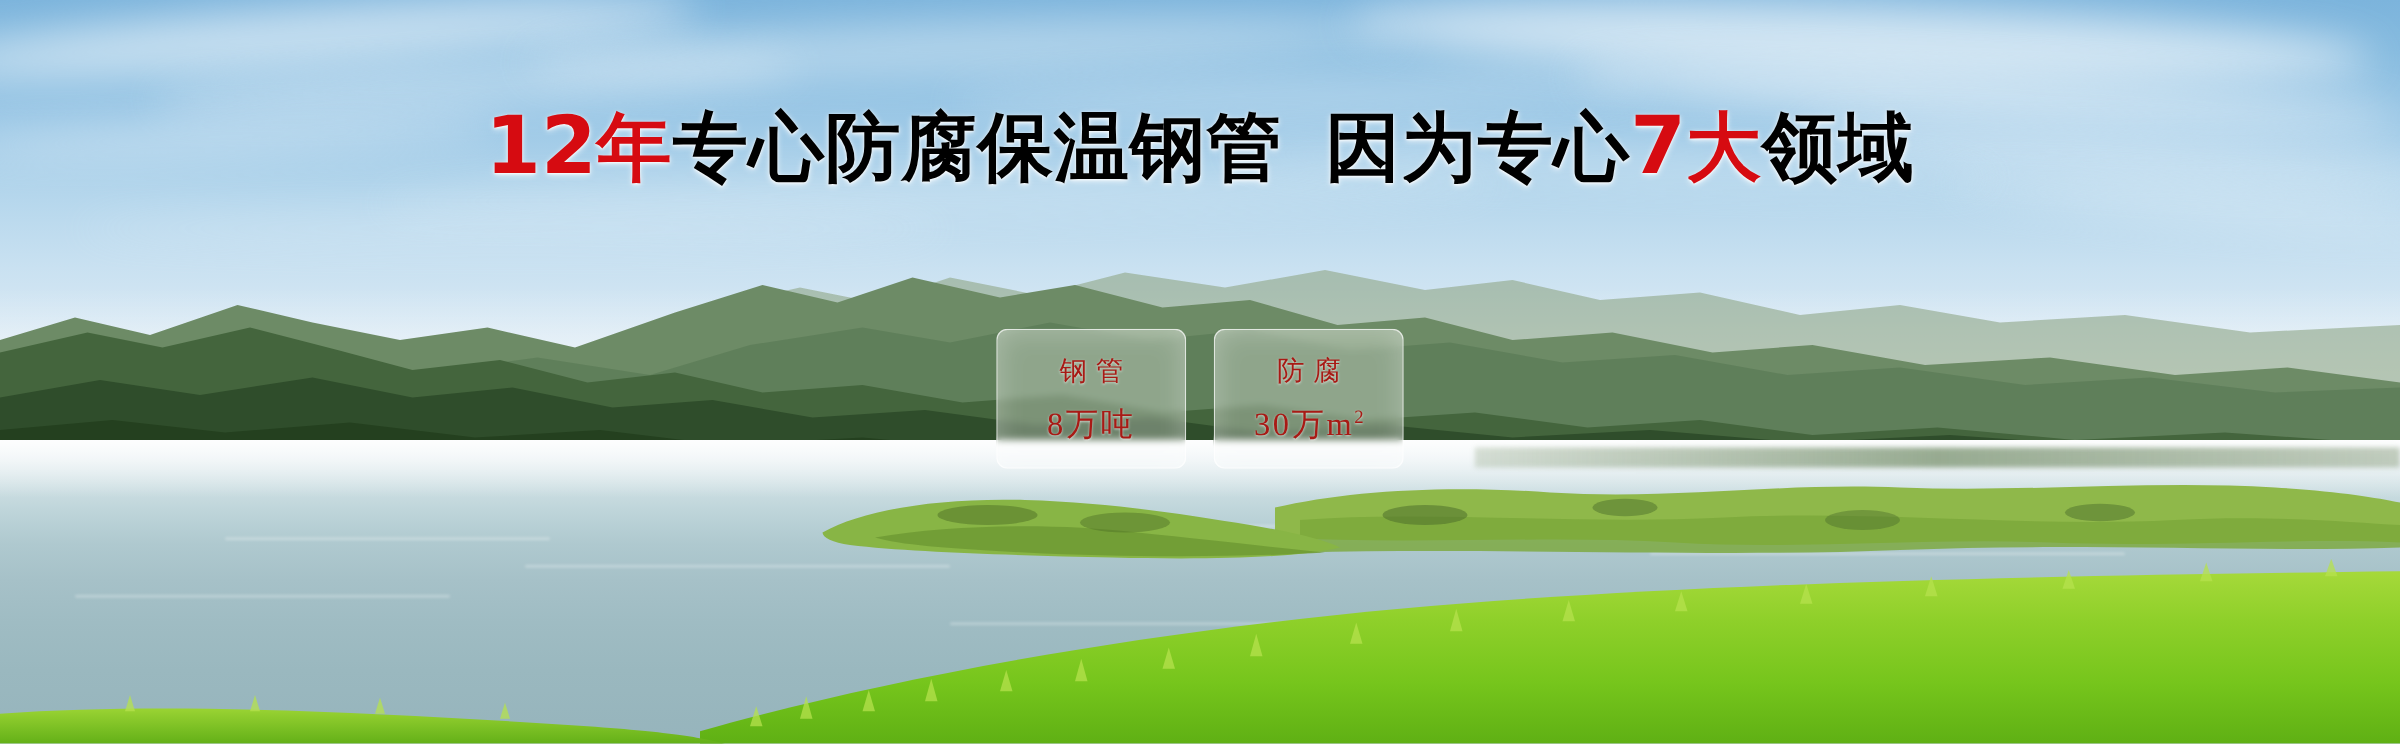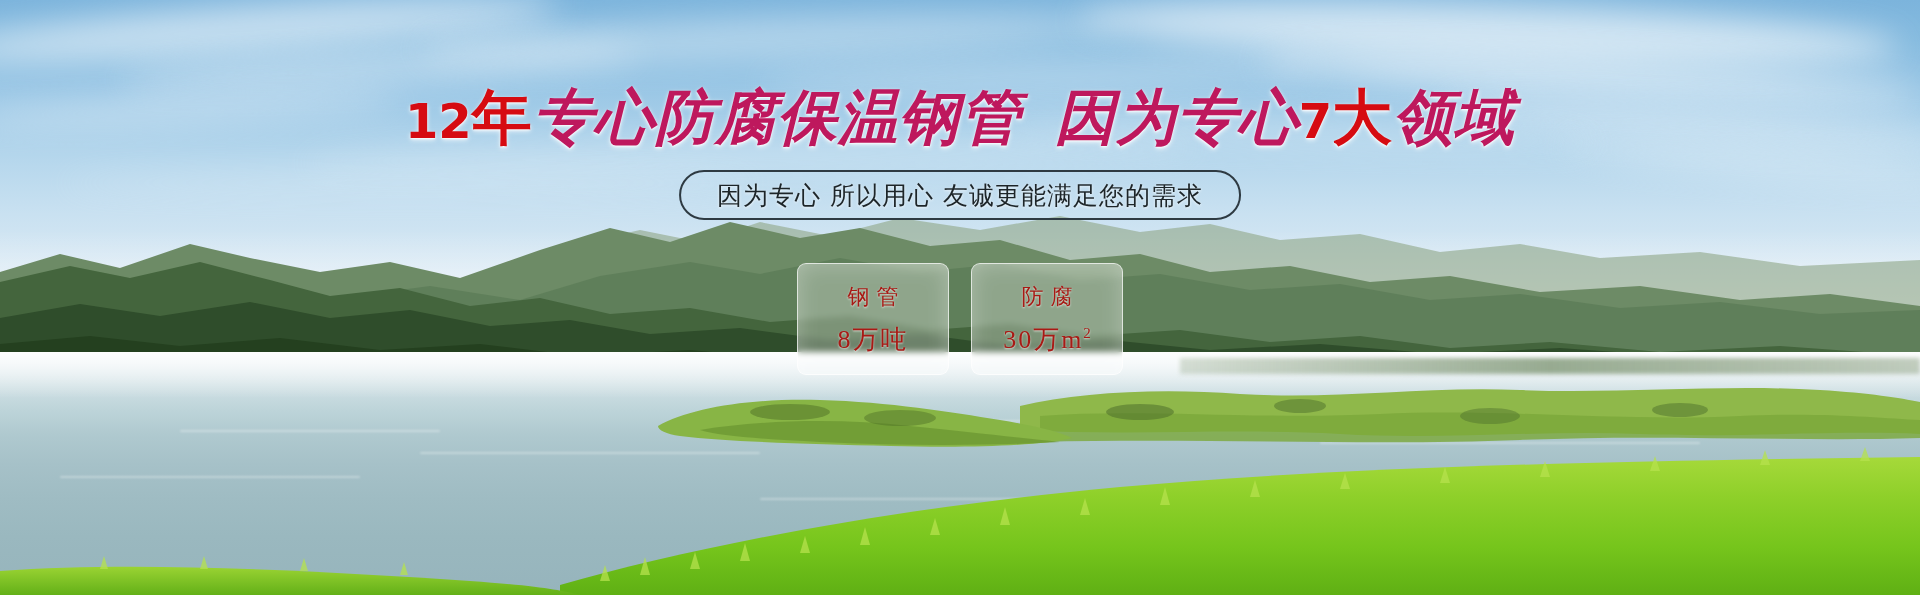--- a/index.html
+++ b/index.html
@@ -113,22 +113,22 @@
     text-align:center;
     white-space:nowrap;
     font-size:60px;
     font-weight:bold;
     letter-spacing:1px;
     line-height:66px;
     font-family:"DejaVu Sans","Liberation Sans",sans-serif;
     text-shadow:0 2px 5px rgba(255,255,255,.75), 0 1px 2px rgba(255,255,255,.9);
   }
   .hl-red   { color:#d60b11; }
-  .hl-dark  { color:#be185d;font-style:italic; }
-  .hl-num   { font-size:48px; letter-spacing:0; }
+  .hl-dark  { color:#000000; }
+  .hl-num   { font-size:64px; letter-spacing:0; }
   .hl-gap   { display:inline-block; width:34px; }
 
   
   .pill {
     position:absolute; top:170px; left:50%; transform:translateX(-50%);
     height:50px;
     padding:0 36px;
     display:flex; align-items:center; justify-content:center;
     border:2px solid #2e3a42;
     border-radius:26px;
@@ -291,23 +291,20 @@
         <path d="M300,176 l4,-13 l4,13 z"></path>
           <path d="M400,180 l4,-13 l4,13 z"></path>
       </g>
     </svg>
   </div>
 
   <div class="headline">
     <span class="hl-red hl-num">12</span><span class="hl-red">年</span><span class="hl-dark">专心防腐保温钢管</span><span class="hl-gap"></span><span class="hl-dark">因为专心</span><span class="hl-red hl-num">7</span><span class="hl-red">大</span><span class="hl-dark">领域</span>
   </div>
 
-  <div class="pill">
-    <span class="pill-text">因为专心 所以用心  友诚更能满足您的需求</span>
-  </div>
 
   <div class="cards">
 
     <div class="card">
       <div class="card-title">钢管</div>
       <div class="card-value"><span>8万吨</span><sup></sup></div>
     </div>
 
     <div class="card">
       <div class="card-title">防腐</div>

